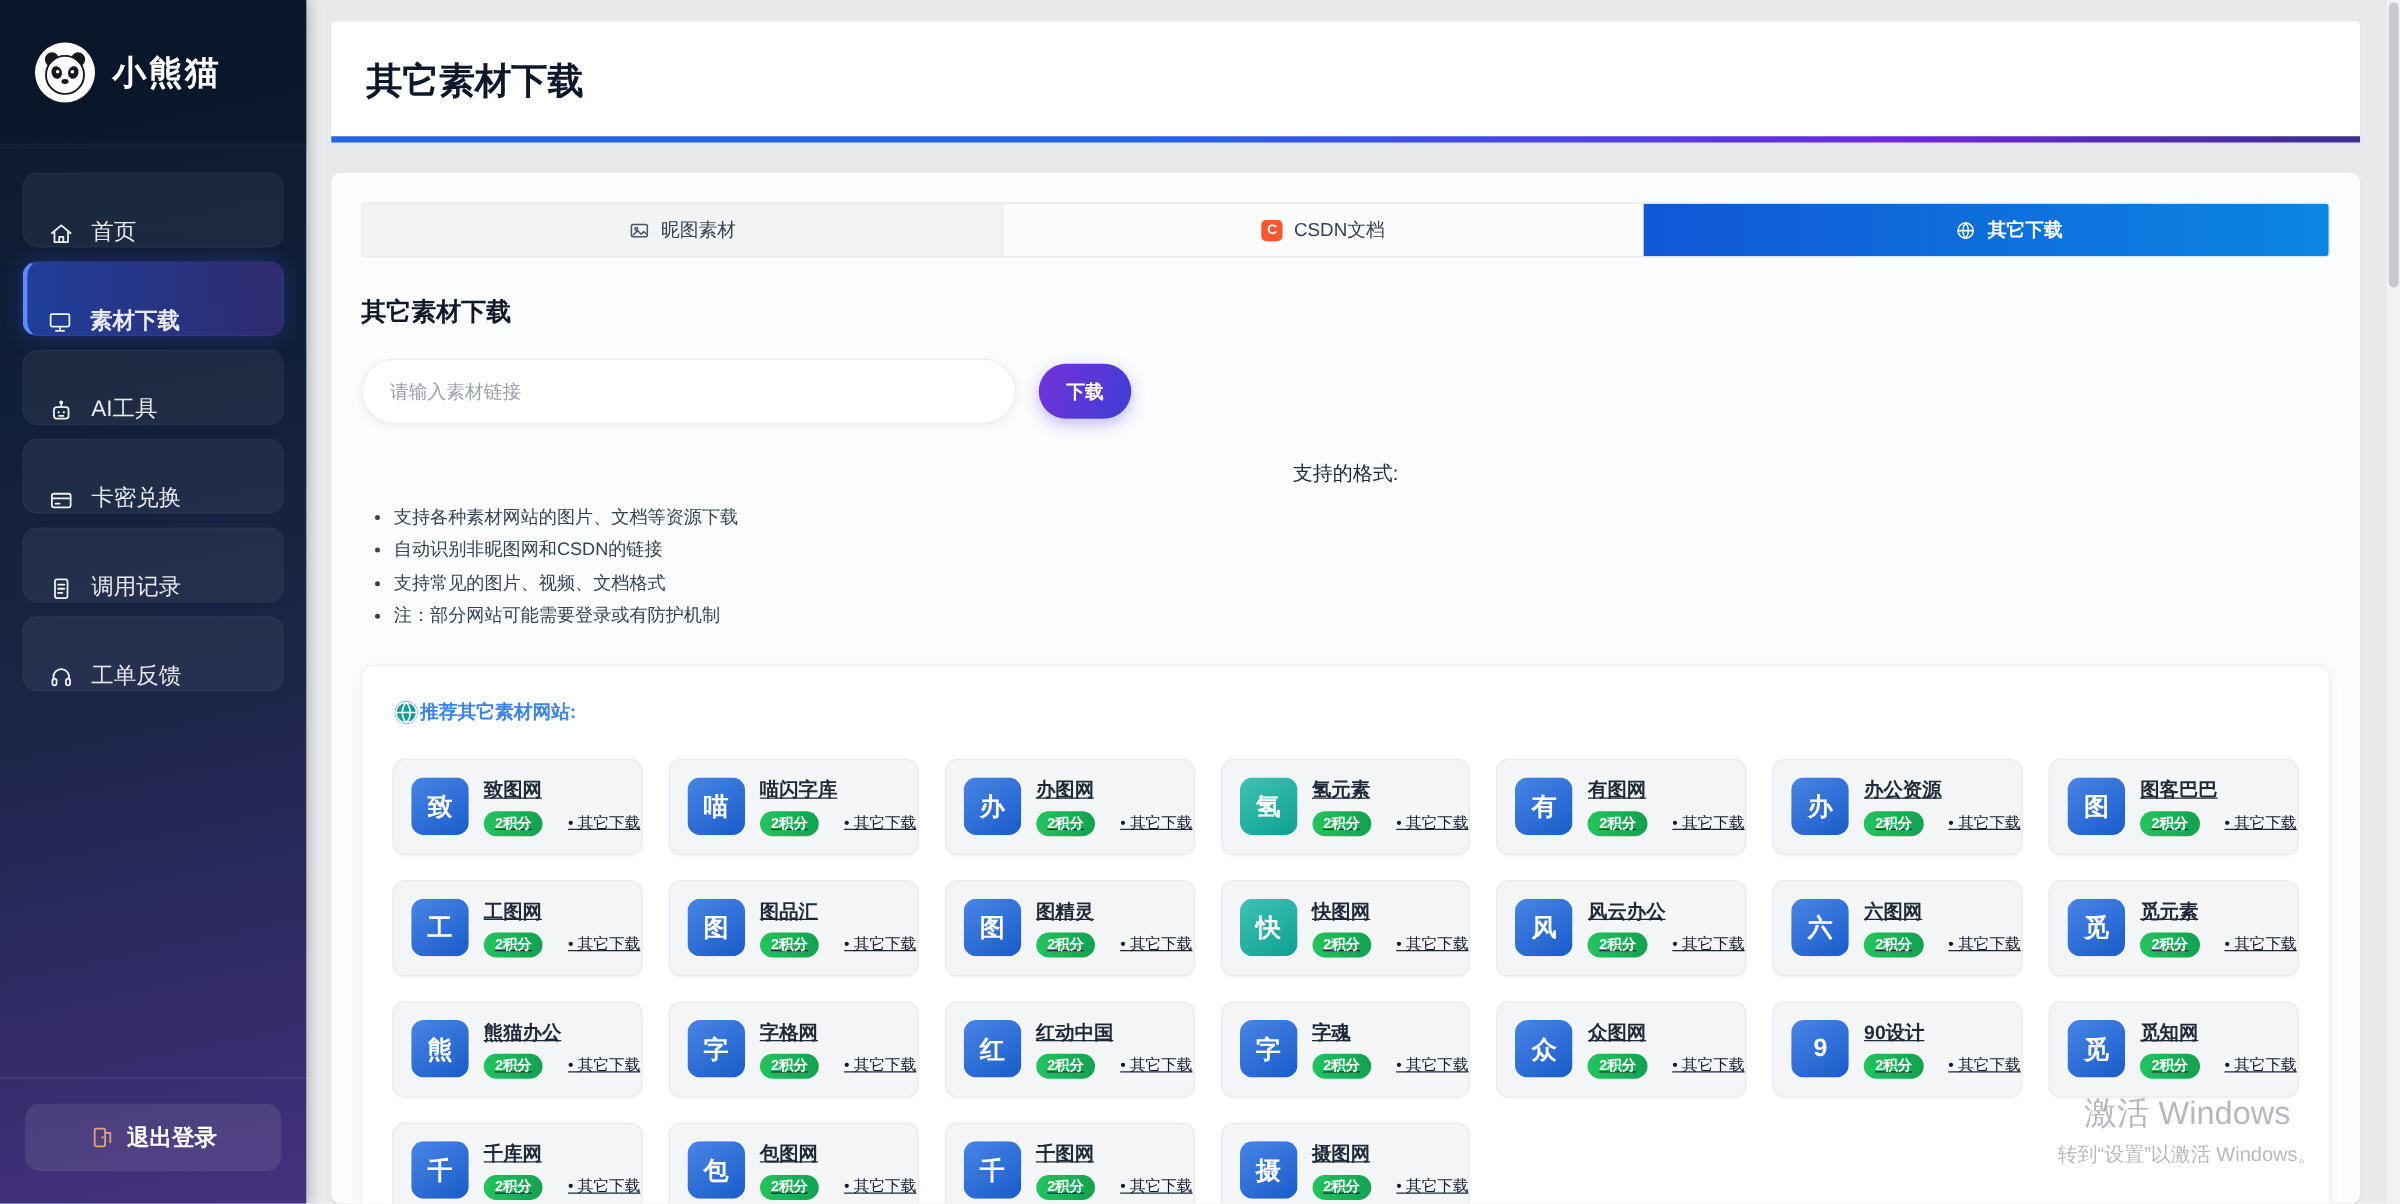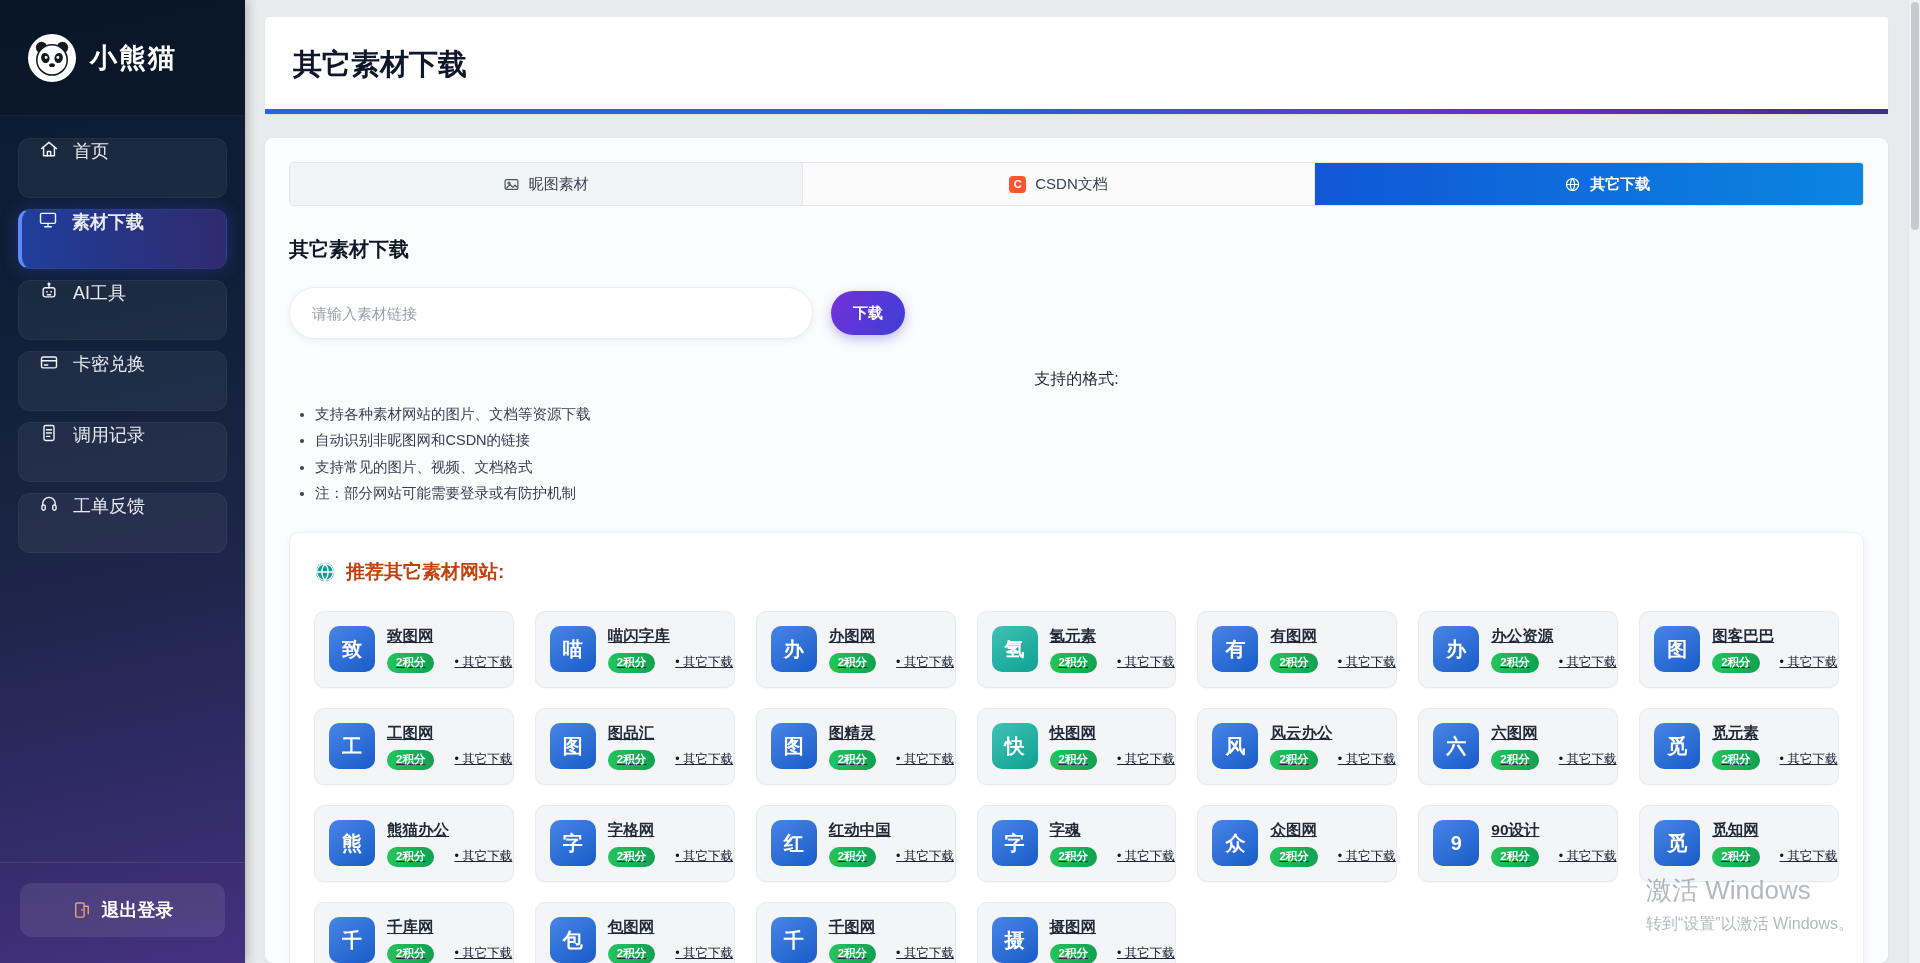--- a/index.html
+++ b/index.html
@@ -23,21 +23,21 @@
   }
   .logo-badge {
     width: 48px; height: 48px; border-radius: 50%; background: #fff;
     display: flex; align-items: center; justify-content: center; flex-shrink: 0;
   }
   .logo-text { font-size: 27px; font-weight: 700; letter-spacing: 2px; }
   .menu { padding: 22px 18px; display: flex; flex-direction: column; gap: 11px; }
   .menu-item {
     height: 60px; border-radius: 12px; background: rgba(255,255,255,0.055);
     border: 1px solid rgba(255,255,255,0.04);
-    display: flex; align-items: flex-start; gap: 14px; padding: 0 20px;
+    display: flex; align-items: flex-end; gap: 14px; padding: 0 20px;
     font-size: 18px; color: #e8eaf0; cursor: pointer;
   }
   .menu-item.active {
     background: linear-gradient(90deg, rgba(47,95,255,0.50), rgba(118,68,230,0.32));
     border-left: 4px solid var(--accent-light, #5d8bff);
     padding-left: 16px; font-weight: 700;
     box-shadow: 0 0 18px rgba(80,90,255,0.28);
   }
   .mi-icon { width: 20px; height: 20px; display: inline-flex; flex-shrink: 0; }
   .mi-icon svg { width: 100%; height: 100%; stroke: #f0f3f8; stroke-width: 1.7; fill: none; stroke-linecap: round; stroke-linejoin: round; }
@@ -106,21 +106,21 @@
 
   .formats-title { margin-top: 30px; font-size: 16px; color: #1f2937; text-align: center; }
   .formats-list { margin-top: 13px; padding-left: 26px; color: #374151; font-size: 14.5px; line-height: 1.62; }
   .formats-list li { margin-bottom: 3px; }
 
   
   .sites-card {
     margin-top: 26px; background: #fff; border-radius: 10px; border: 1px solid #eef0f2;
     box-shadow: 0 2px 10px rgba(0,0,0,0.05); padding: 26px 24px;
   }
-  .sites-header { display: flex; align-items: center; gap: 10px; font-size: 19px; font-weight: 700; color: #c2410c; }
+  .sites-header { display: flex; align-items: center; font-size: 15px; font-weight: 700; color: #3b82f6; }
   .globe-badge { width: 22px; height: 22px; display: inline-flex; }
   .sites-grid { margin-top: 26px; display: grid; grid-template-columns: repeat(7, 1fr); gap: 20px 21px; }
   .site-card {
     background: #f4f5f7; border: 1px solid #e8eaee; border-radius: 10px;
     padding: 14px; height: 77px; display: flex; align-items: center; gap: 12px;
     box-shadow: 0 1px 2px rgba(0,0,0,0.04); cursor: pointer; overflow: hidden;
   }
   .site-icon {
     width: 46px; height: 46px; border-radius: 10px; flex-shrink: 0;
     color: #fff; font-size: 20px; font-weight: 700;
@@ -139,21 +139,21 @@
   
   .scrollbar {
     position: absolute; top: 0; right: 0; width: 12px; height: 100%;
     background: #f1f2f4; border-left: 1px solid #e3e4e6; z-index: 4;
   }
   .scroll-thumb { position: absolute; top: 2px; left: 2px; width: 8px; height: 228px; border-radius: 4px; background: #c6c9ce; }
 
   
   .watermark {
     position: absolute; right: 66px; bottom: 28px; z-index: 10; pointer-events: none;
-    color: rgba(120,126,137,0.55); text-align: left;
+    color: rgba(120,126,137,0.55); text-align: center;
   }
   .watermark-line1 { font-size: 26px; }
   .watermark-line2 { font-size: 16px; margin-top: 6px; }
 </style>
 </head>
 <body>
 
 <div class="app">
 
   <aside class="sidebar">

